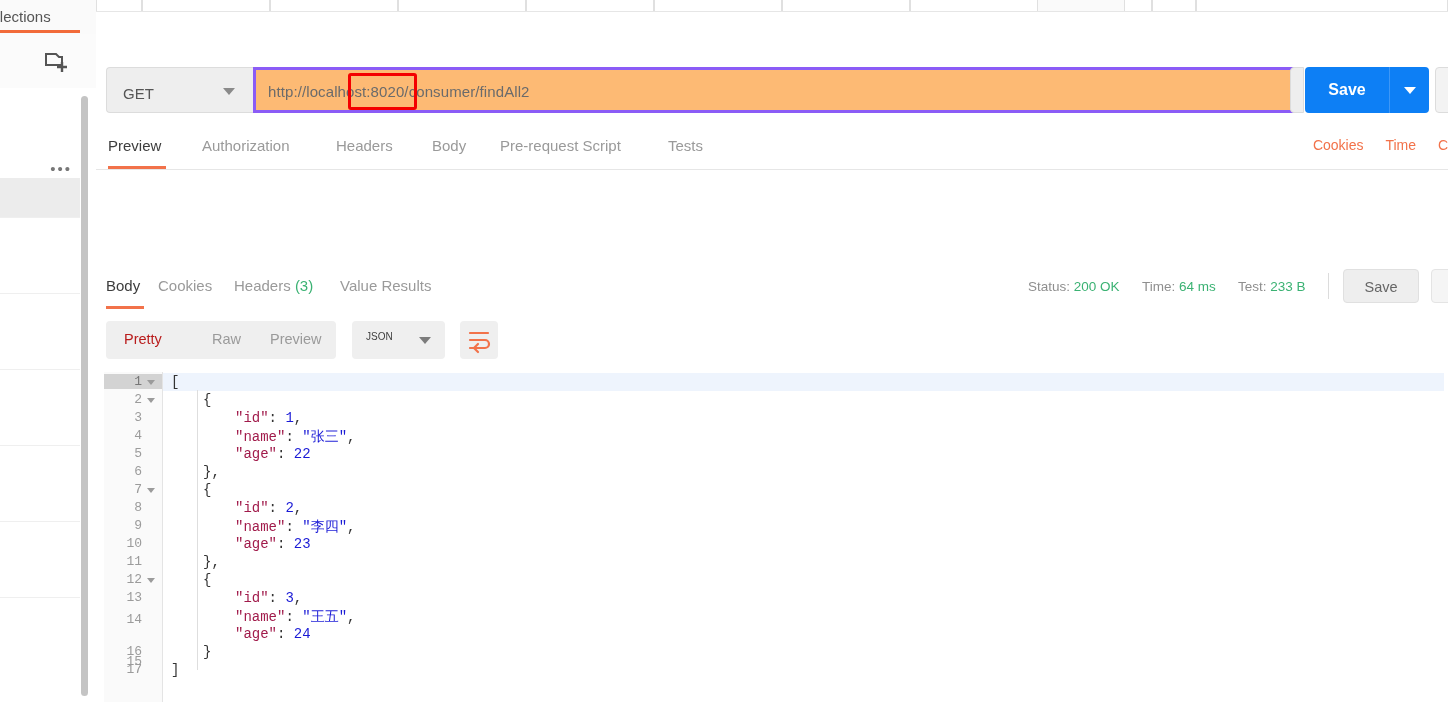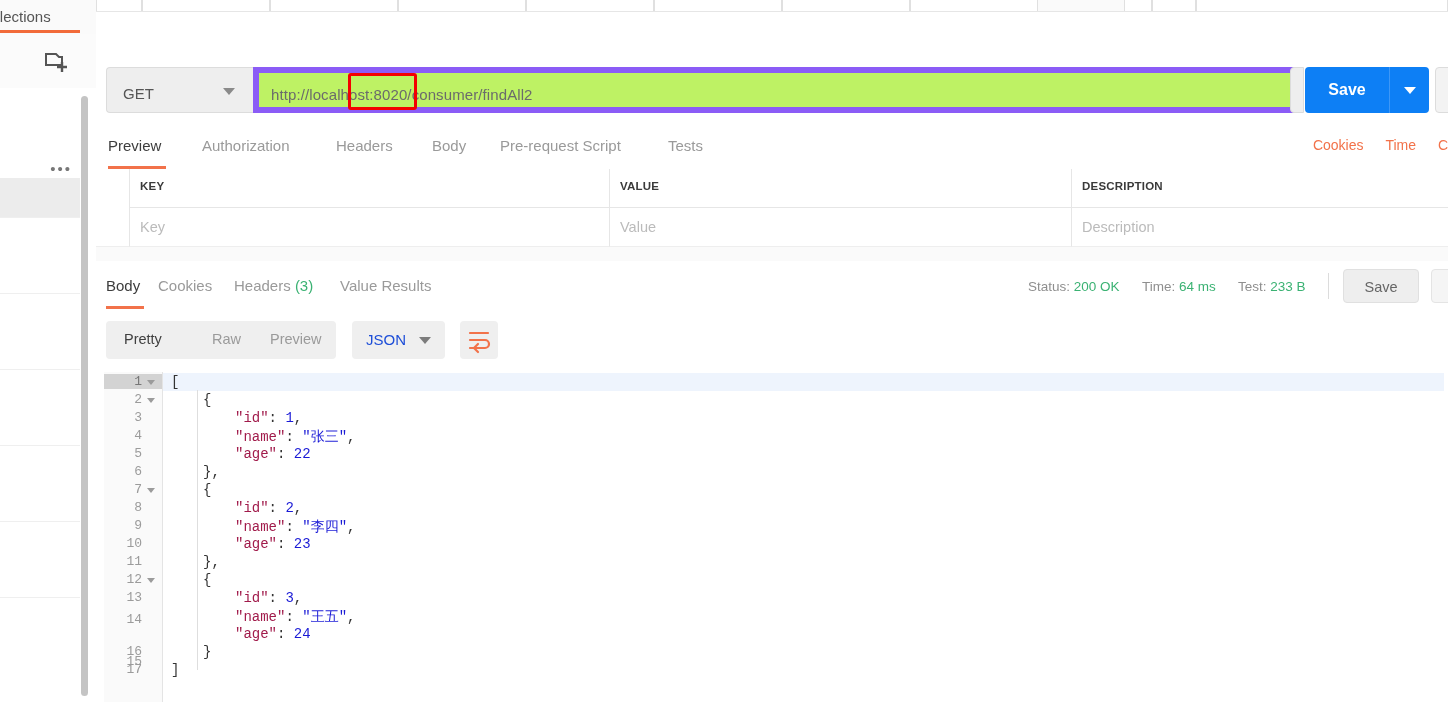--- a/index.html
+++ b/index.html
@@ -90,21 +90,21 @@
     border-radius:4px 0 0 4px;box-sizing:border-box;
   }
   .method-lbl{position:absolute;left:16px;top:17px;font-size:15px;color:#555;}
   .caret{
     position:absolute;width:0;height:0;border-left:6px solid transparent;
     border-right:6px solid transparent;border-top:7px solid #8a8a8a;
   }
   .method .caret{right:18px;top:20px;}
   .urlbox{
     position:absolute;left:157px;top:11px;width:1043px;height:46px;
-    background:#bef264;border:6px solid #8b5cf6;border-radius:0 4px 4px 0;
+    background:#fdba74;border:3px solid #8b5cf6;border-radius:0 4px 4px 0;
     box-sizing:border-box;
   }
   .urltxt{position:absolute;left:12px;top:13px;font-size:15px;color:#6b6b6b;letter-spacing:.1px;}
   .redbox{
     position:absolute;left:348px;top:73px;width:69px;height:37px;
     border:3px solid #f40000;border-radius:3px;box-sizing:border-box;z-index:30;
   }
   .sendgrp{position:absolute;left:1209px;top:11px;height:46px;}
   .sendbtn{
     position:absolute;left:0;top:0;width:84px;height:46px;background:#0d7ff5;
@@ -172,26 +172,26 @@
     border:1px solid #e4e4e4;border-radius:4px;box-sizing:border-box;
   }
 
   
   .fmtbar{position:absolute;left:0;top:310px;width:1352px;height:62px;background:#fff;}
   .segs{
     position:absolute;left:10px;top:11px;width:230px;height:38px;
     background:#efefef;border-radius:4px;
   }
   .seg{position:absolute;top:10px;font-size:14.5px;color:#9a9a9a;}
-  .seg.act{color:#404040;}
+  .seg.act{color:#b91c1c;}
   .jsonsel{
     position:absolute;left:256px;top:11px;width:93px;height:38px;
     background:#efefef;border-radius:4px;
   }
-  .jsonsel-lbl{position:absolute;left:14px;top:10px;font-size:15px;color:#1d4ed8;}
+  .jsonsel-lbl{position:absolute;left:14px;top:10px;font-size:10px;color:#404040;}
   .jsonsel .caret{right:14px;top:16px;border-top-color:#7c7c7c;}
   .wrapbtn{
     position:absolute;left:364px;top:11px;width:38px;height:38px;
     background:#efefef;border-radius:4px;
   }
 
   
   .editor{position:absolute;left:0;top:372px;width:1352px;height:330px;background:#fff;overflow:hidden;}
   .gutter{position:absolute;left:8px;top:0;width:58px;height:330px;background:#fafafa;border-right:1px solid #e4e4e4;}
   .gutter .gl{
@@ -287,44 +287,20 @@
       <div class="rtab" style="left:404px">Pre-request Script</div>
       <div class="rtab" style="left:572px">Tests</div>
       <div class="rtab-ul" style="left:12px;width:58px"></div>
       <div class="right-links">
         <span class="rlink">Cookies</span>
         <span class="rlink">Time</span>
         <span class="rlink">C</span>
       </div>
     </div>
 
-    <div class="ptable">
-      <div class="pcheckcol"></div>
-      <div class="pth" style="left:34px;width:480px">
-        <div class="pth-lbl">KEY</div>
-      </div>
-      <div class="pth" style="left:514px;width:462px">
-        <div class="pth-lbl">VALUE</div>
-      </div>
-      <div class="pth" style="left:976px;width:376px;border-right:none">
-        <div class="pth-lbl">DESCRIPTION</div>
-
-      </div>
-      <div class="ptr" style="left:0;width:34px"></div>
-      <div class="ptr" style="left:34px;width:480px">
-        <div class="ptr-lbl">Key</div>
-      </div>
-      <div class="ptr" style="left:514px;width:462px">
-        <div class="ptr-lbl">Value</div>
-      </div>
-      <div class="ptr" style="left:976px;width:376px;border-right:none">
-        <div class="ptr-lbl">Description</div>
-      </div>
-      <div class="ptable-foot"></div>
-    </div>
 
     <div class="resptabs">
       <div class="restab act" style="left:10px">Body</div>
       <div class="restab" style="left:62px">Cookies</div>
       <div class="restab" style="left:138px">
         <span>Headers</span>
         <span class="hdr-cnt">(3)</span>
       </div>
       <div class="restab" style="left:244px">Value Results</div>
       <div class="restab-ul" style="left:10px;width:38px"></div>

